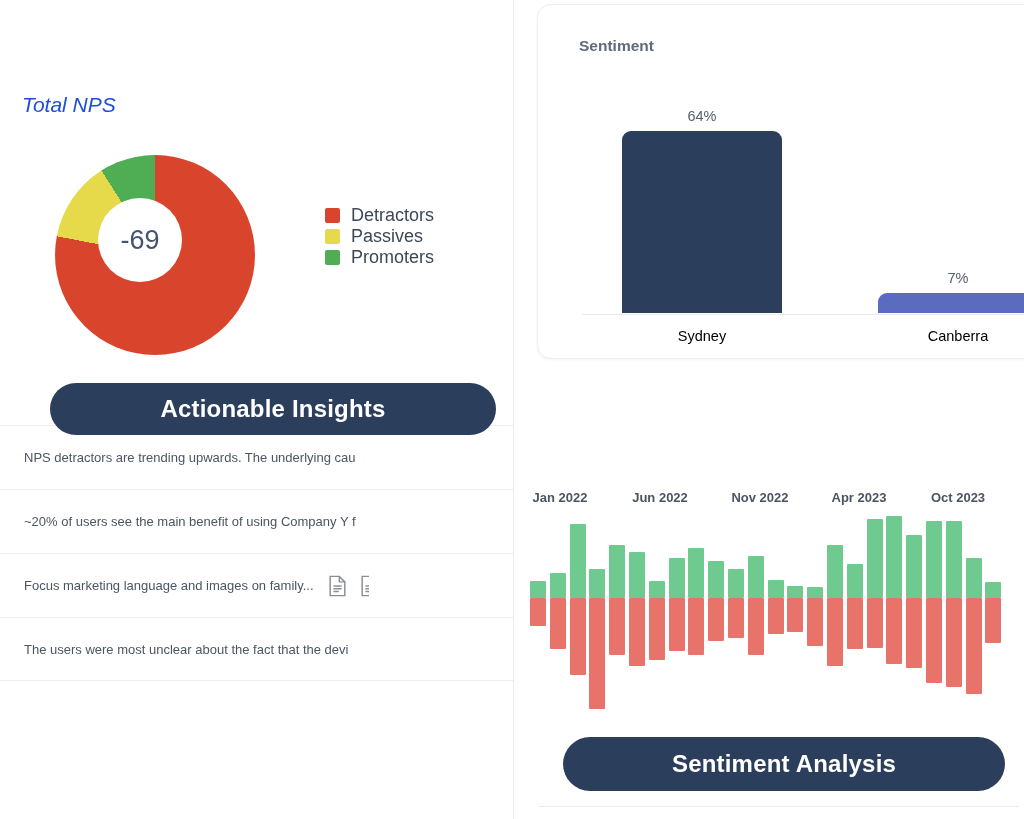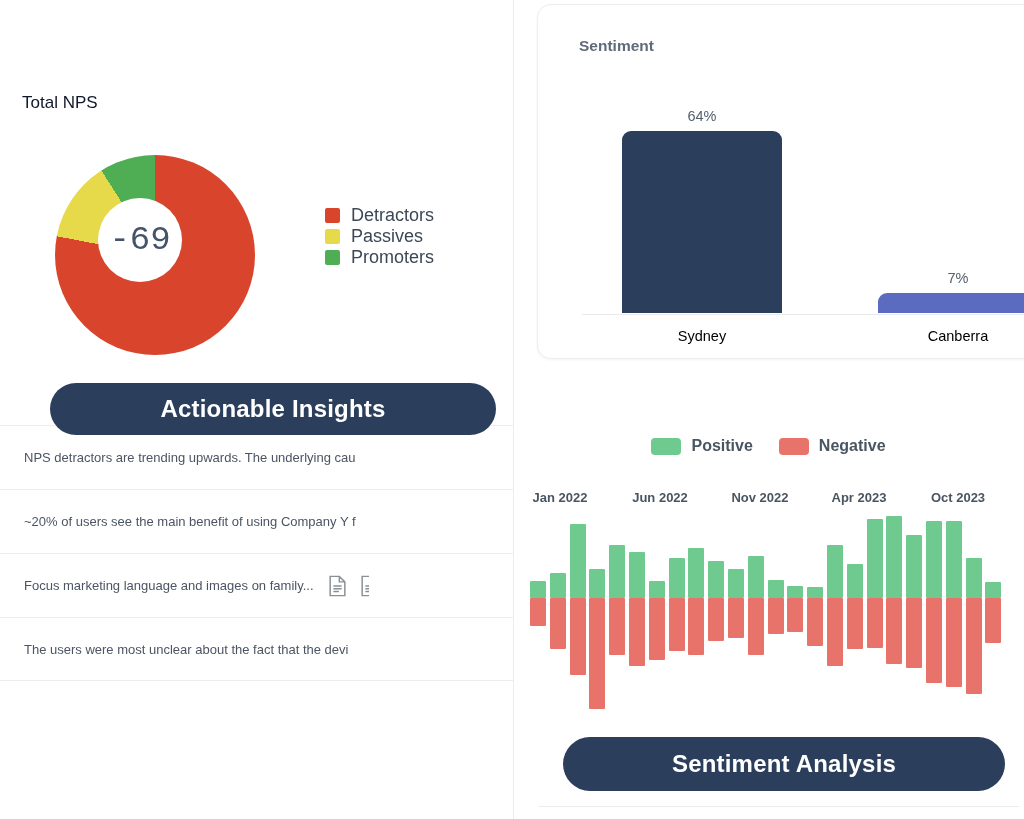--- a/index.html
+++ b/index.html
@@ -29,29 +29,29 @@
   
   #left-panel{
     position:absolute;left:0;top:0;width:513px;height:819px;
     background:#ffffff;
     border-right:1px solid #ececec;
     overflow:hidden;
   }
   #surveys-pill{left:10px;top:10px;width:450px;height:58px;font-size:25px;}
   #total-nps-title{
     position:absolute;left:22px;top:93px;
-    font-size:17px;color:#0f172a;
+    font-size:21px;color:#1d4ed8;font-style:italic;
   }
   #nps-donut-wrap{position:absolute;left:40px;top:150px;width:460px;height:200px;}
   #donut{position:absolute;left:15px;top:5px;width:200px;height:200px;}
   #donut-center{
     position:absolute;left:58px;top:48px;width:84px;height:84px;
     background:#fff;border-radius:50%;
     display:flex;align-items:center;justify-content:center;
-    font-size:34px;color:#44546a;font-family:Liberation Mono, monospace;
+    font-size:27px;color:#44546a;
   }
   #nps-legend{
     position:absolute;left:285px;top:55px;
     display:flex;flex-direction:column;
   }
   .legend-row{display:flex;align-items:center;gap:11px;font-size:18px;color:#3c4858;}
   .legend-swatch{width:15px;height:15px;border-radius:2px;flex:0 0 auto;}
 
   
   #insights-pill{left:50px;top:383px;width:446px;height:52px;font-size:24px;}
@@ -203,30 +203,20 @@
             <div class="bar-label" style="bottom: -30px;">Sydney</div>
           </div>
           <div class="bar-col" style="left: 318px; width: 160px; height: 20.88px;">
             <div class="bar-value" style="bottom: 27.88px;">7%</div>
             <div class="bar-shape" style="height: 19.88px; background: rgb(91, 107, 192);"></div>
             <div class="bar-label" style="bottom: -30px;">Canberra</div>
           </div>
         </div>
     </div>
 
-    <div id="sentiment-legend">
-      <div class="sl-item">
-        <span class="sl-swatch" id="sl-pos" style="background: rgb(111, 202, 143);"></span>
-        <span class="sl-label">Positive</span>
-      </div>
-      <div class="sl-item">
-        <span class="sl-swatch" id="sl-neg" style="background: rgb(232, 115, 107);"></span>
-        <span class="sl-label">Negative</span>
-      </div>
-    </div>
 
     <div id="sentiment-ticks">
         <span class="stick" style="left: 47px;">Jan 2022</span>
         <span class="stick" style="left: 147px;">Jun 2022</span>
         <span class="stick" style="left: 247px;">Nov 2022</span>
         <span class="stick" style="left: 346px;">Apr 2023</span>
         <span class="stick" style="left: 445px;">Oct 2023</span>
       </div>
     <div id="sentiment-plot">
         <div class="sbar-pos" style="left: 17px; width: 16px; top: 60.84px; height: 17.16px; background: rgb(111, 202, 143);"></div>

